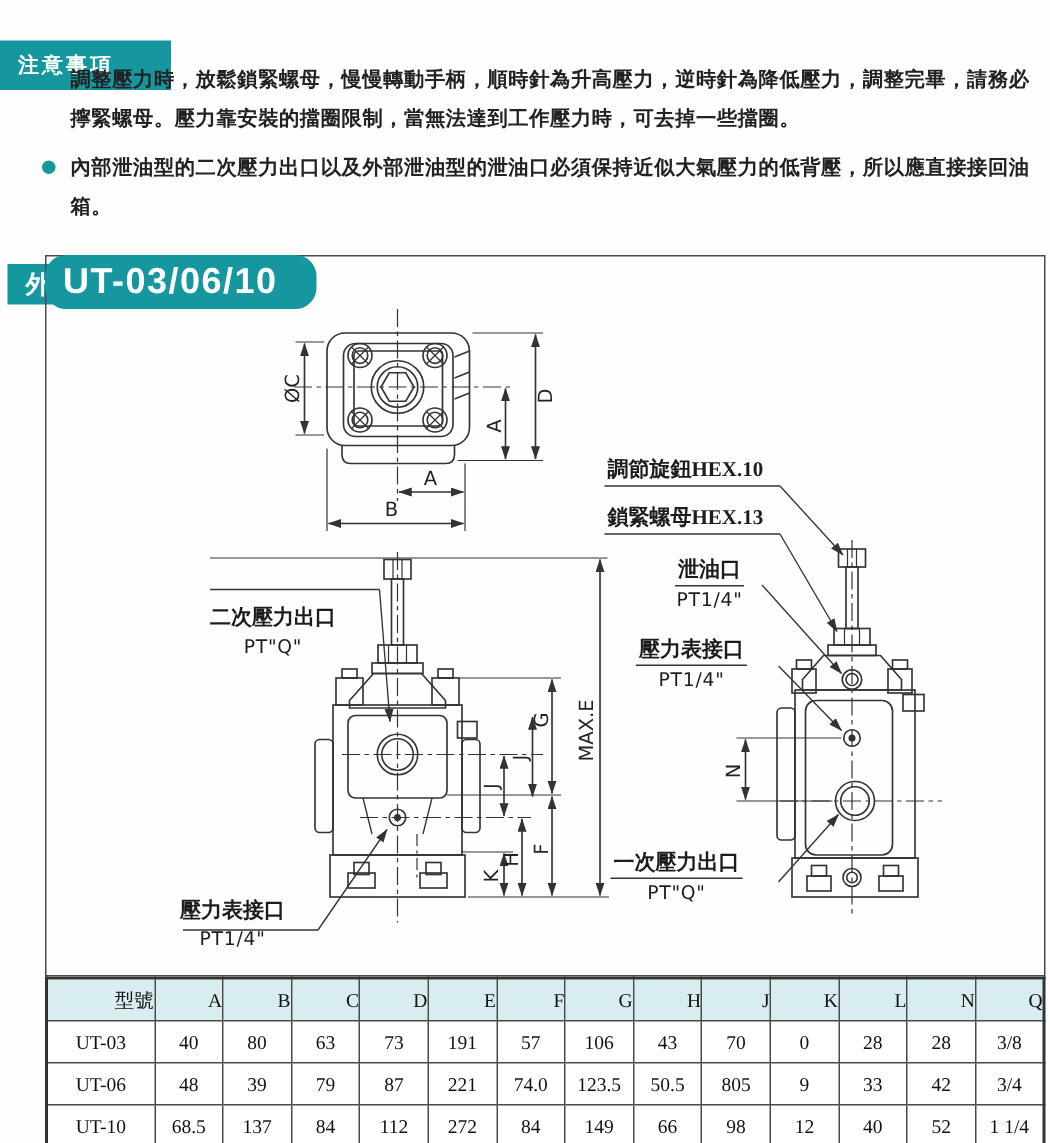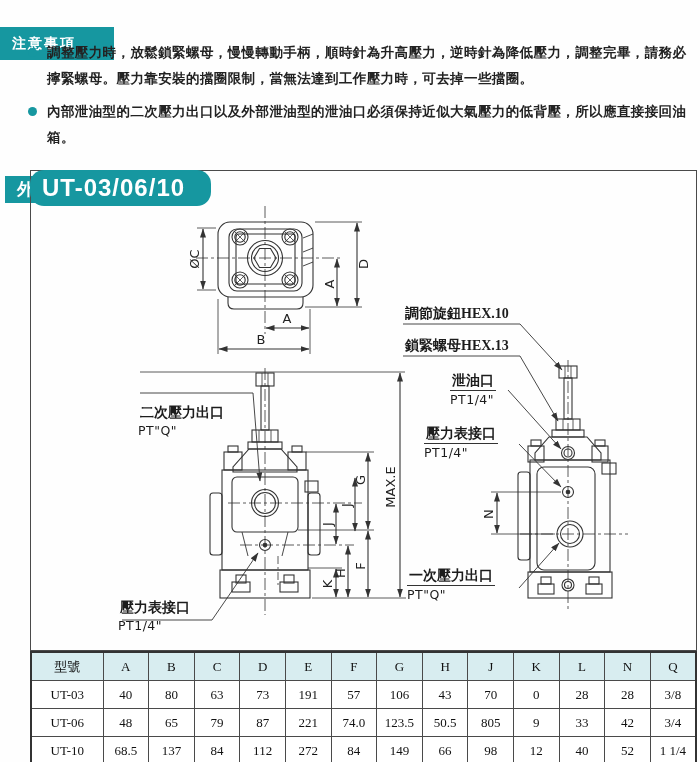--- a/index.html
+++ b/index.html
@@ -23,31 +23,31 @@
 
   #watermark{position:absolute;left:80px;top:322px;width:575px;height:130px;
              font-family:"DejaVu Sans","Liberation Sans",sans-serif;
              font-size:126px;font-weight:bold;line-height:118px;letter-spacing:2px;
              color:rgba(255,255,255,0);-webkit-text-stroke:3px #a6c8e6;
              z-index:1;white-space:nowrap;}
 
   #lineart{position:absolute;left:0;top:0;z-index:2;}
 
   .dlabel{position:absolute;z-index:3;font-size:14px;font-weight:600;color:#1c1c1c;
-          line-height:16px;text-align:left;}
+          line-height:16px;text-align:center;}
   .dlabel .nm{display:inline-block;border-bottom:1.4px solid #333;padding:0 2px 1px 2px;white-space:nowrap;}
   .dlabel .sz{display:block;font-family:"DejaVu Sans","Liberation Sans",sans-serif;
               font-weight:normal;font-size:12.5px;margin-top:1px;letter-spacing:0.5px;}
 
   #dim-table{position:absolute;left:30px;top:651px;width:667px;z-index:4;
              border-collapse:collapse;table-layout:fixed;background:#fff;
              font-size:13px;color:#111;}
   #dim-table th,#dim-table td{border:1px solid #4a4a4a;text-align:center;padding:0;
              height:27px;font-weight:normal;overflow:hidden;}
-  #dim-table th{background:#d8edf0;}
+  #dim-table th{background:#d8edf0;text-align:right;}
   #dim-table{border:2px solid #333;}
   #dim-table col.c0{width:72px;}
 </style>
 </head>
 <body>
 
 <div id="page">
 
   <div class="badge" id="badge-notice">
     <span>注意事項</span>
@@ -314,21 +314,21 @@
       <td>43</td>
       <td>70</td>
       <td>0</td>
       <td>28</td>
       <td>28</td>
       <td>3/8</td>
     </tr>
     <tr>
       <td>UT-06</td>
       <td>48</td>
-      <td>65</td>
+      <td>39</td>
       <td>79</td>
       <td>87</td>
       <td>221</td>
       <td>74.0</td>
       <td>123.5</td>
       <td>50.5</td>
       <td>805</td>
       <td>9</td>
       <td>33</td>
       <td>42</td>

